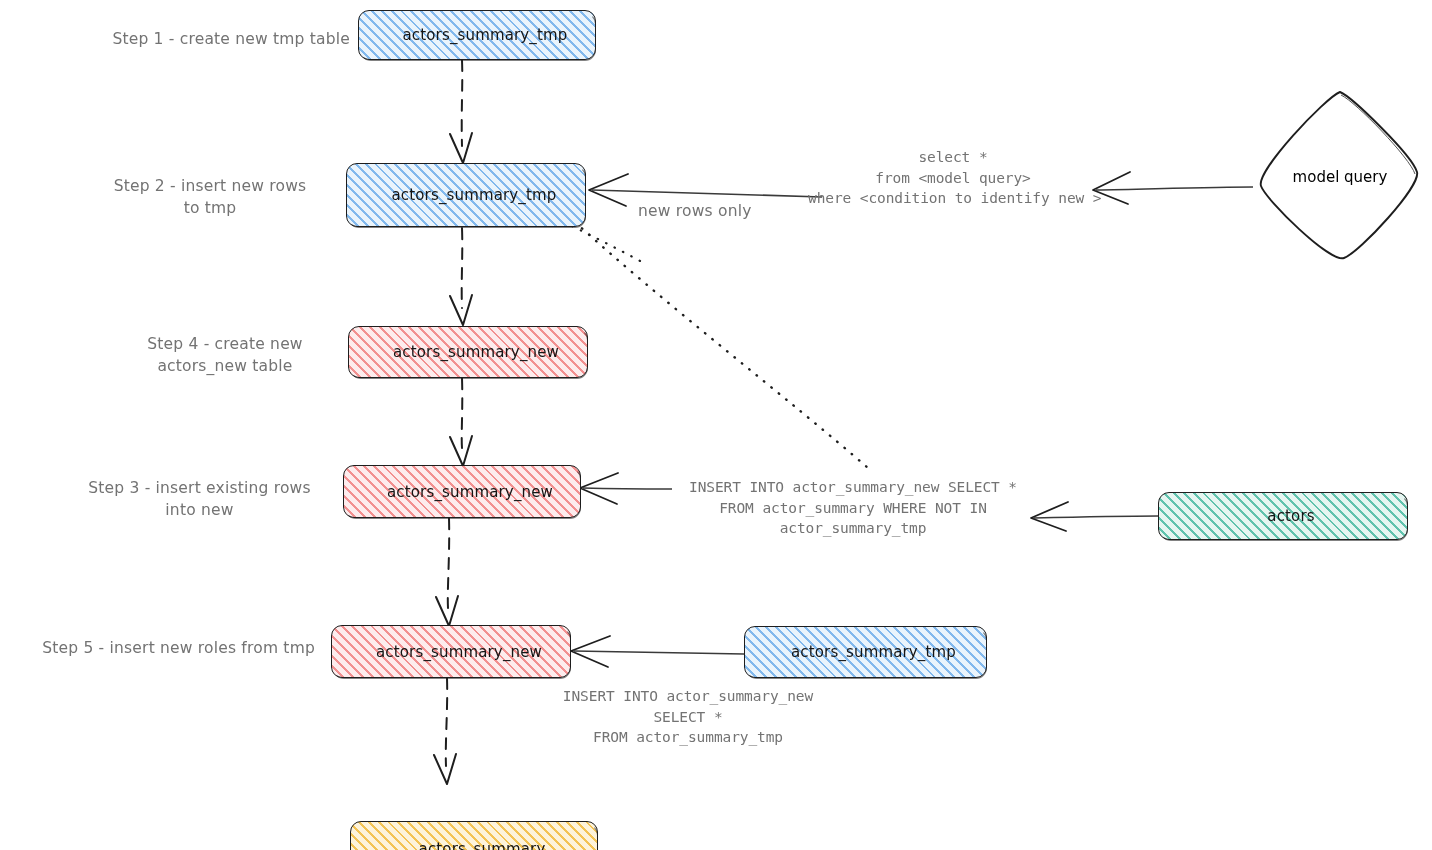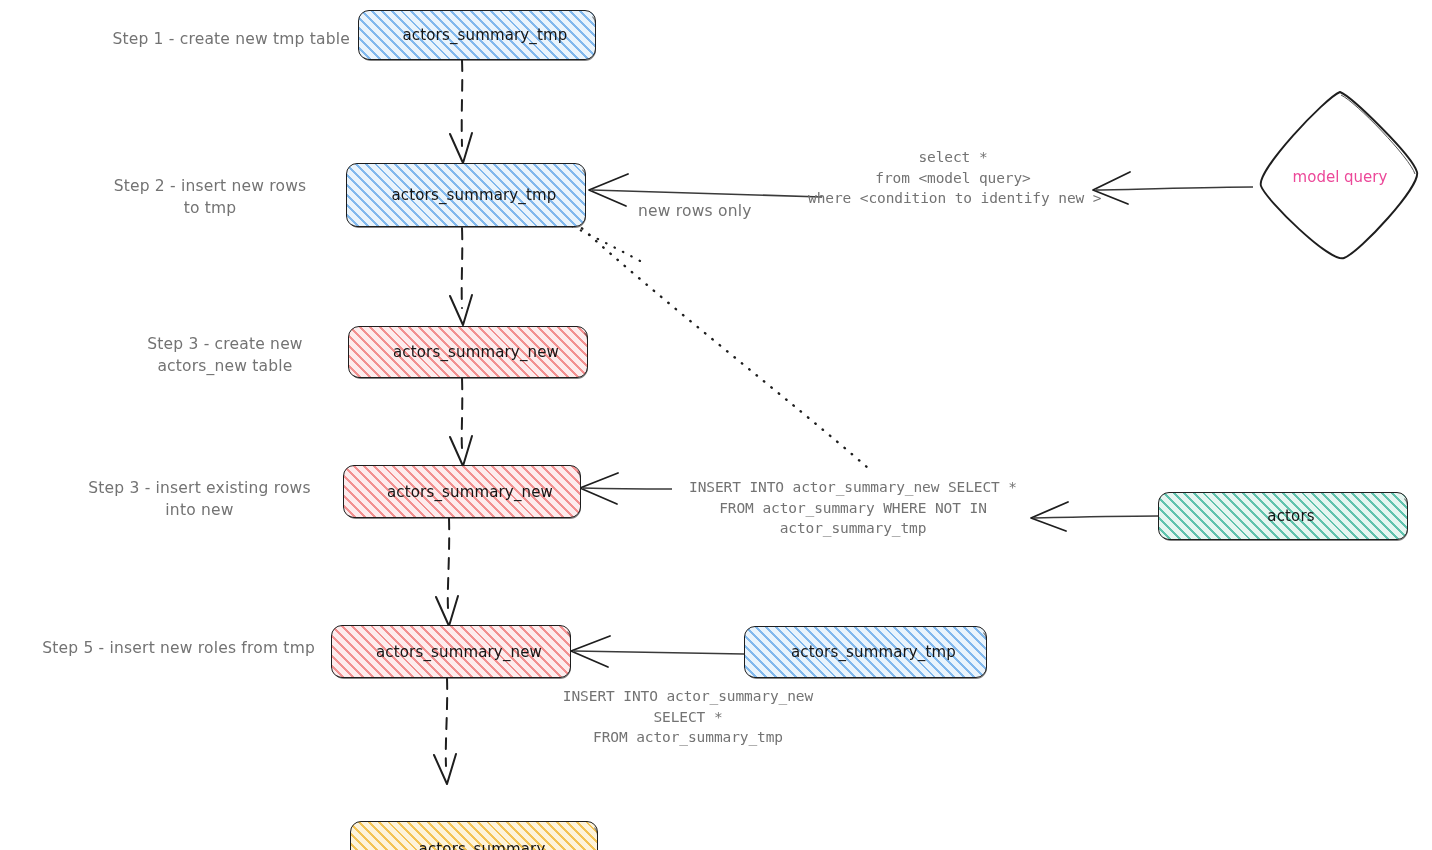--- a/index.html
+++ b/index.html
@@ -112,21 +112,21 @@
       rgba(255,255,255,0) 7px);
   }
 
   
   .diamond {
     position: absolute;
     display: flex;
     align-items: center;
     justify-content: center;
     font-size: 15px;
-    color: #ec4899;
+    color: #000000;
   }
   .diamond .diamond-label {
     position: relative;
     z-index: 2;
   }
 </style>
 </head>
 <body>
 
 <div id="canvas">
@@ -194,21 +194,21 @@
                C1330,263 1266,200 1261,186 C1256,171 1325,98 1340,92 Z" fill="#ffffff" stroke="#1e1e1e" stroke-width="1.9" stroke-linejoin="round"></path>
       <path d="M1341,95 C1356,102 1410,158 1415,174" fill="none" stroke="#555" stroke-width="1" stroke-linejoin="round"></path>
     </g>
   </svg>
 
   <div class="label right" style="left:80px; top:28px; width:270px;">Step 1 - create new tmp table</div>
 
   <div class="label center" style="left:85px; top:175px; width:250px;">Step 2 - insert new rows
 to tmp</div>
 
-  <div class="label center" style="left:110px; top:333px; width:230px;">Step 3 - create new
+  <div class="label center" style="left:110px; top:333px; width:230px;">Step 4 - create new
 actors_new table</div>
 
   <div class="label center" style="left:62px; top:477px; width:275px;">Step 3 - insert existing rows
 into new</div>
 
   <div class="label right" style="left:20px; top:637px; width:295px;">Step 5 - insert new roles from tmp</div>
 
 
   <div class="node blue" style="left:358px; top:10px; width:238px; height:50px;">
     <span class="node-label">actors_summary_tmp</span>

